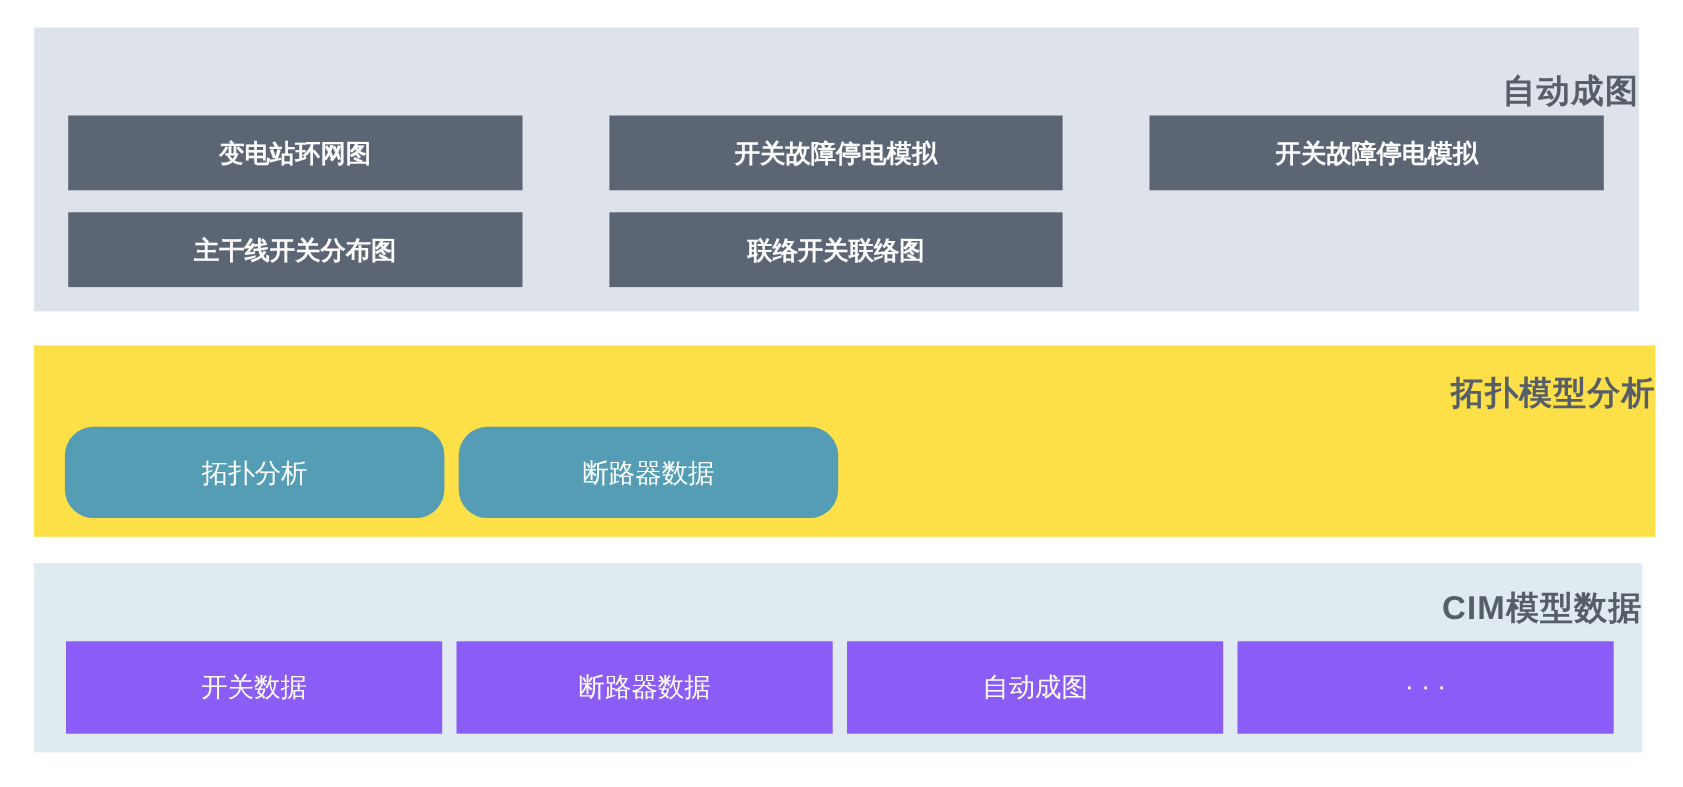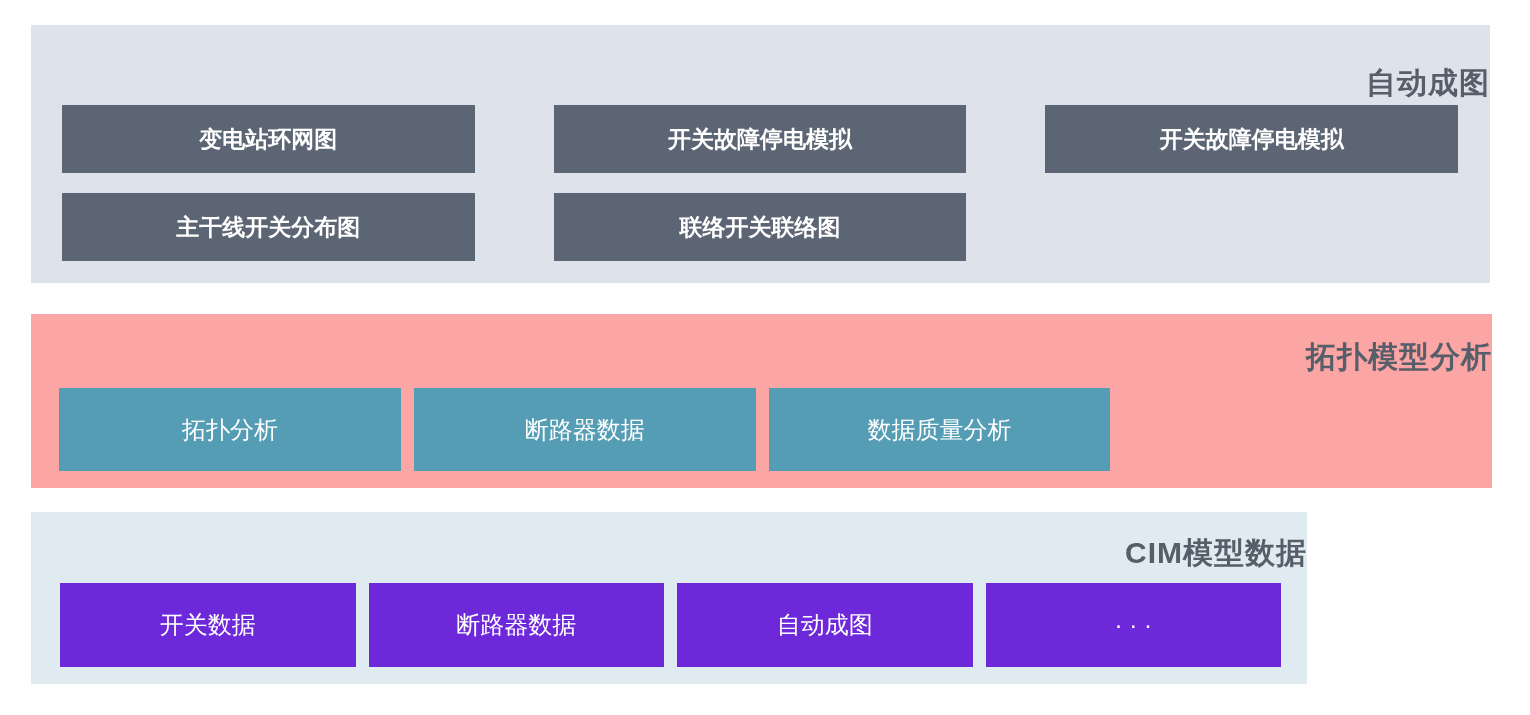--- a/index.html
+++ b/index.html
@@ -62,55 +62,57 @@
     background: #5c6573;
     font-size: 23px;
     font-weight: 700;
   }
 
   
   .panel-topology {
     top: 314px;
     width: 1461px;
     height: 174px;
-    background: #fca5a5;
+    background: #fde047;
+    padding-left: 13px;
   }
   .panel-topology .panel-title { top: 23px; }
   .panel-topology .grid {
     left: 28px;
     right: 27px;
     top: 74px;
     grid-template-columns: repeat(4, 1fr);
     column-gap: 13px;
   }
   .panel-topology .box {
     height: 83px;
     background: #549db5;
     font-size: 24px;
     font-weight: 400;
+    border-radius: 26px;
   }
 
   
   .panel-cim {
     top: 512px;
-    width: 1276px;
+    width: 1462px;
     height: 172px;
     background: #dfebf1;
   }
   .panel-cim .panel-title { top: 21px; }
   .panel-cim .grid {
     left: 29px;
     right: 26px;
     top: 71px;
     grid-template-columns: repeat(4, 1fr);
     column-gap: 13px;
   }
   .panel-cim .box {
     height: 84px;
-    background: #6d28d9;
+    background: #8b5cf6;
     font-size: 24px;
     font-weight: 400;
   }
 </style>
 </head>
 <body>
 
 <div class="stage">
 
   <div class="panel panel-auto">
@@ -122,21 +124,20 @@
       <div class="box">主干线开关分布图</div>
       <div class="box">联络开关联络图</div>
     </div>
   </div>
 
   <div class="panel panel-topology">
     <div class="panel-title">拓扑模型分析</div>
     <div class="grid">
       <div class="box">拓扑分析</div>
       <div class="box">断路器数据</div>
-      <div class="box">数据质量分析</div>
     </div>
   </div>
 
   <div class="panel panel-cim">
     <div class="panel-title">CIM模型数据</div>
     <div class="grid">
       <div class="box">开关数据</div>
       <div class="box">断路器数据</div>
       <div class="box">自动成图</div>
       <div class="box">· · ·</div>

